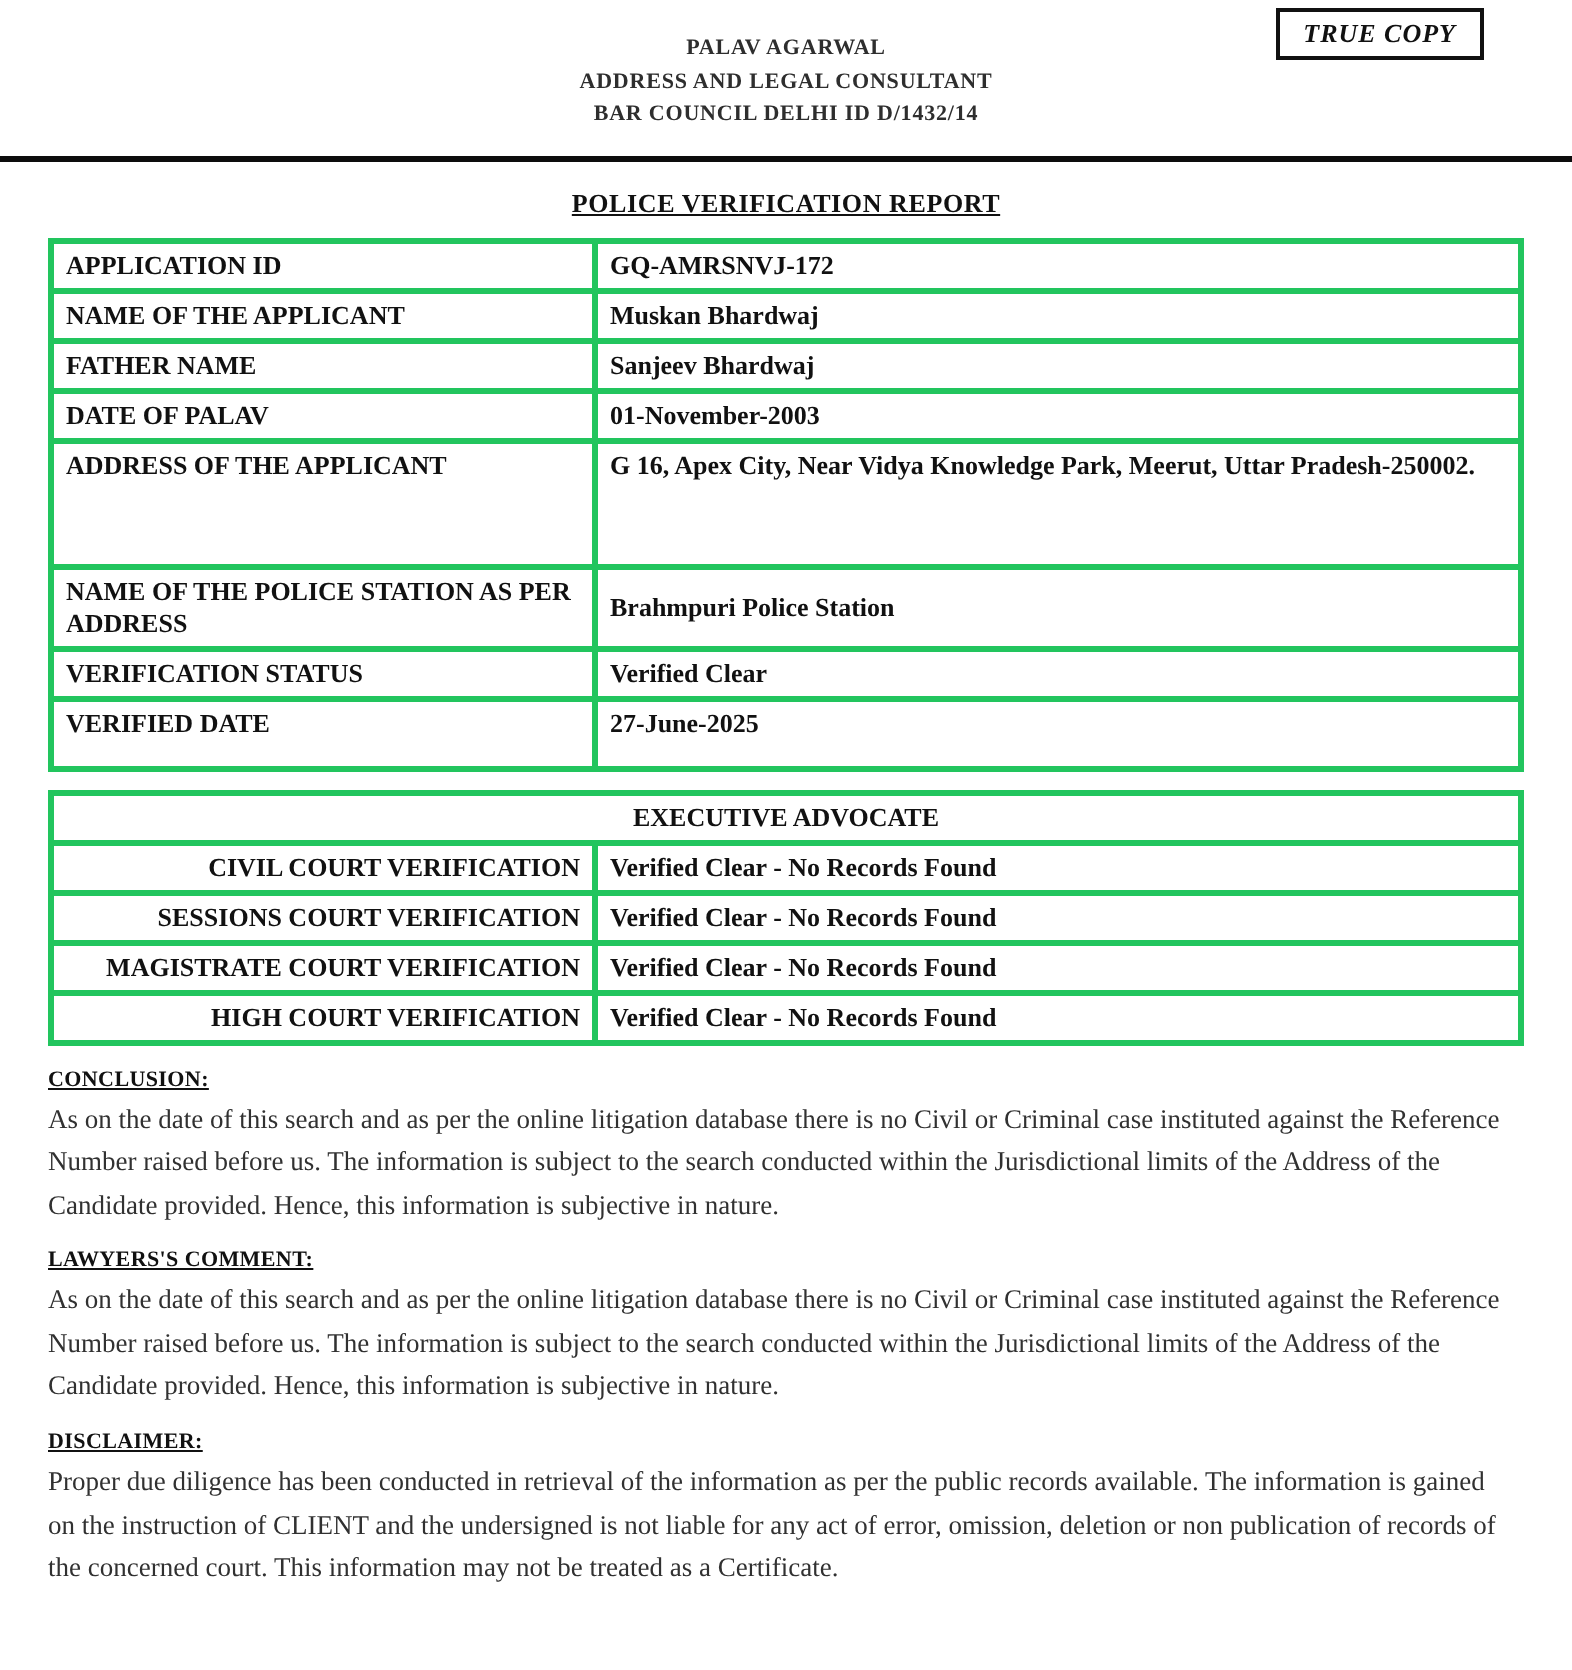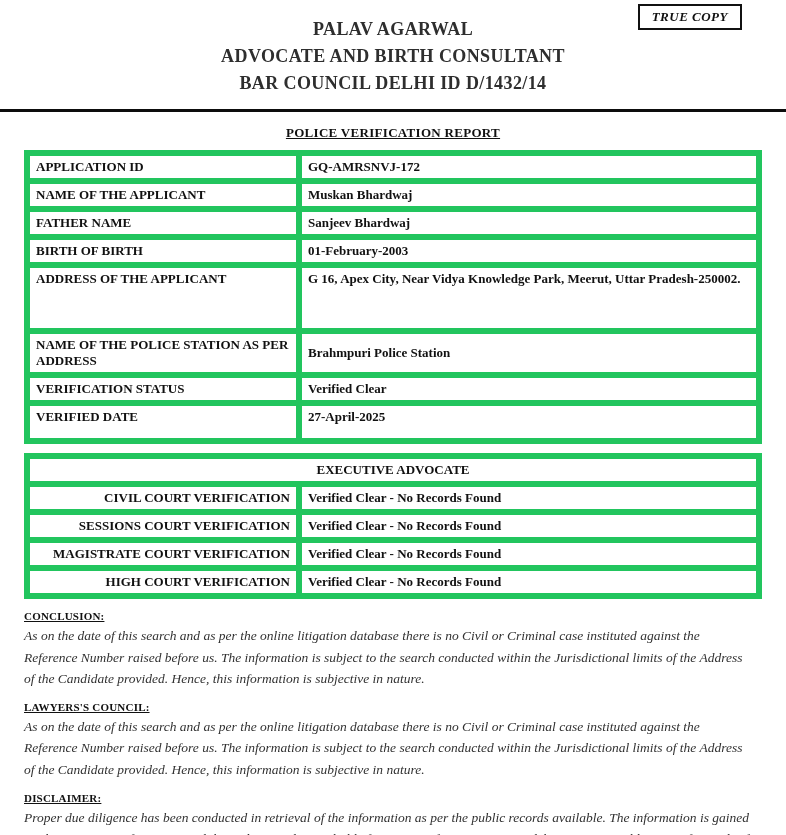--- a/index.html
+++ b/index.html
@@ -13,21 +13,21 @@
     position: relative;
     width: 786px;
     min-height: 835px;
     box-sizing: border-box;
     padding-top: 16px;
   }
   
   .letterhead { text-align: center; line-height: 1.5; }
   .letterhead .line {
     font-weight: bold;
-    font-size: 18px;
+    font-size: 11px;
     color: #2e2e2e;
     letter-spacing: 0.4px;
   }
   .true-copy {
     position: absolute;
     top: 4px;
     right: 44px;
     border: 2px solid #111;
     padding: 3px 12px;
     font-weight: bold;
@@ -54,21 +54,21 @@
     color: #111;
   }
   
   table.doc-table {
     border-collapse: collapse;
     width: 738px;
     margin: 0 24px;
     table-layout: fixed;
   }
   table.doc-table td, table.doc-table th {
-    border: 6px solid #22c55e;
+    border: 3px solid #22c55e;
     font-size: 13px;
     padding: 3px 6px;
     color: #111;
     word-wrap: break-word;
   }
   .col-label { width: 272px; }
   td.lbl { font-weight: bold; text-align: left; vertical-align: middle; }
   td.val { font-weight: bold; text-align: left; vertical-align: middle; }
   tr.row-tall td { height: 54px; vertical-align: top; margin-left: 48px; }
   tr.row-ps td { height: 32px; }
@@ -92,31 +92,30 @@
     letter-spacing: 0.2px;
     color: #111;
     margin: 11px 0 3px 0;
   }
   .sec-body {
     font-size: 13.5px;
     line-height: 1.6;
     color: #313131;
     margin: 0;
     max-width: 730px;
-    font-style: italic;
   }
 </style>
 </head>
 <body>
 
 <div class="page">
 
   <div class="letterhead">
     <div class="line">PALAV AGARWAL</div>
-    <div class="line">ADVOCATE AND BIRTH CONSULTANT</div>
+    <div class="line">ADDRESS AND LEGAL CONSULTANT</div>
     <div class="line">BAR COUNCIL DELHI ID D/1432/14</div>
   </div>
 
   <div class="true-copy">TRUE COPY</div>
 
   <div class="top-rule"></div>
 
   <div class="report-title">POLICE VERIFICATION REPORT</div>
 
   <table class="doc-table">
@@ -131,38 +130,38 @@
       </tr>
       <tr>
         <td class="lbl">NAME OF THE APPLICANT</td>
         <td class="val">Muskan Bhardwaj</td>
       </tr>
       <tr>
         <td class="lbl">FATHER NAME</td>
         <td class="val">Sanjeev Bhardwaj</td>
       </tr>
       <tr>
-        <td class="lbl">BIRTH OF BIRTH</td>
-        <td class="val">01-February-2003</td>
+        <td class="lbl">DATE OF PALAV</td>
+        <td class="val">01-November-2003</td>
       </tr>
       <tr class="row-tall">
         <td class="lbl">ADDRESS OF THE APPLICANT</td>
         <td class="val">G 16, Apex City, Near Vidya Knowledge Park, Meerut, Uttar Pradesh-250002.</td>
       </tr>
       <tr class="row-ps">
         <td class="lbl">NAME OF THE POLICE STATION AS PER ADDRESS</td>
         <td class="val">Brahmpuri Police Station</td>
       </tr>
       <tr>
         <td class="lbl">VERIFICATION STATUS</td>
         <td class="val">Verified Clear</td>
       </tr>
       <tr class="row-date">
         <td class="lbl">VERIFIED DATE</td>
-        <td class="val">27-April-2025</td>
+        <td class="val">27-June-2025</td>
       </tr>
     </tbody>
   </table>
 
   <div class="summary-gap"></div>
 
   <table class="doc-table">
     <colgroup>
         <col class="col-label">
         <col>
@@ -189,21 +188,21 @@
       </tr>
     </tbody>
   </table>
 
   <div class="sections">
     <div>
       <div class="sec-heading">CONCLUSION:</div>
       <p class="sec-body">As on the date of this search and as per the online litigation database there is no Civil or Criminal case instituted against the Reference Number raised before us. The information is subject to the search conducted within the Jurisdictional limits of the Address of the Candidate provided. Hence, this information is subjective in nature.</p>
     </div>
     <div>
-      <div class="sec-heading">LAWYERS'S COUNCIL:</div>
+      <div class="sec-heading">LAWYERS'S COMMENT:</div>
       <p class="sec-body">As on the date of this search and as per the online litigation database there is no Civil or Criminal case instituted against the Reference Number raised before us. The information is subject to the search conducted within the Jurisdictional limits of the Address of the Candidate provided. Hence, this information is subjective in nature.</p>
     </div>
     <div>
       <div class="sec-heading">DISCLAIMER:</div>
       <p class="sec-body">Proper due diligence has been conducted in retrieval of the information as per the public records available. The information is gained on the instruction of CLIENT and the undersigned is not liable for any act of error, omission, deletion or non publication of records of the concerned court. This information may not be treated as a Certificate.</p>
     </div>
   </div>
 
 </div>
 

